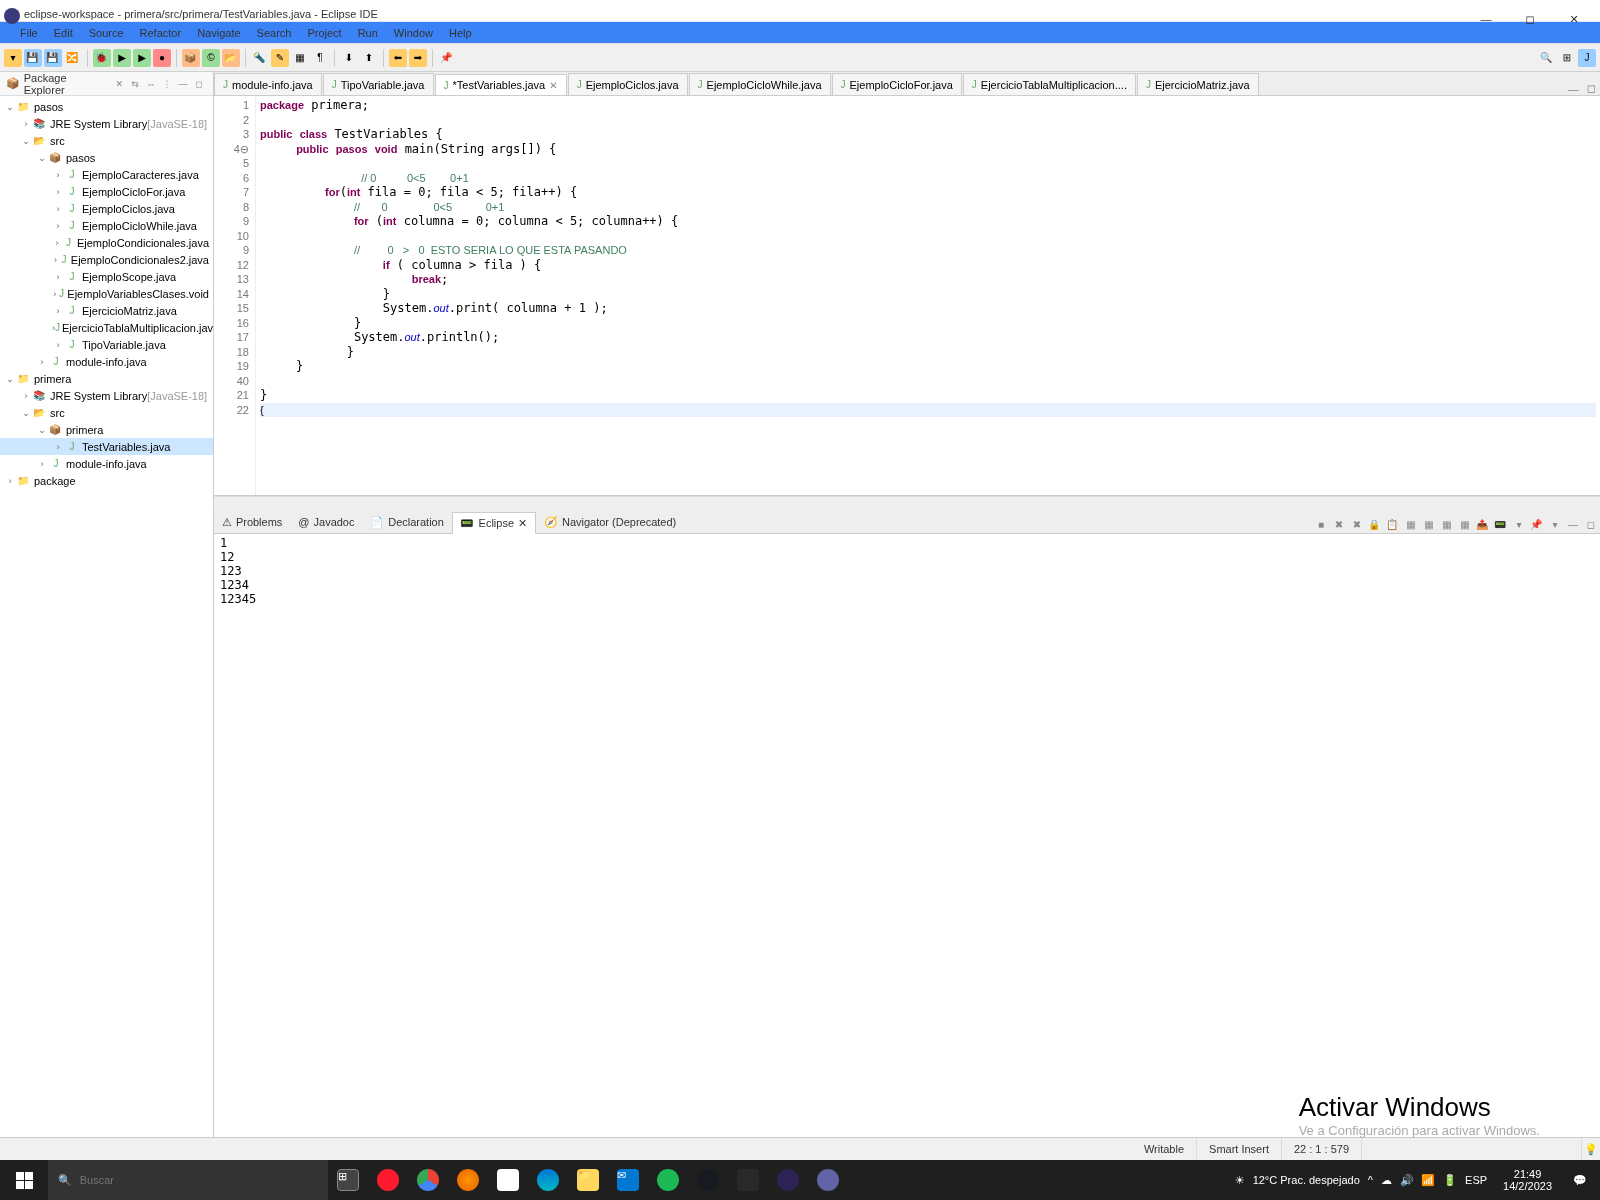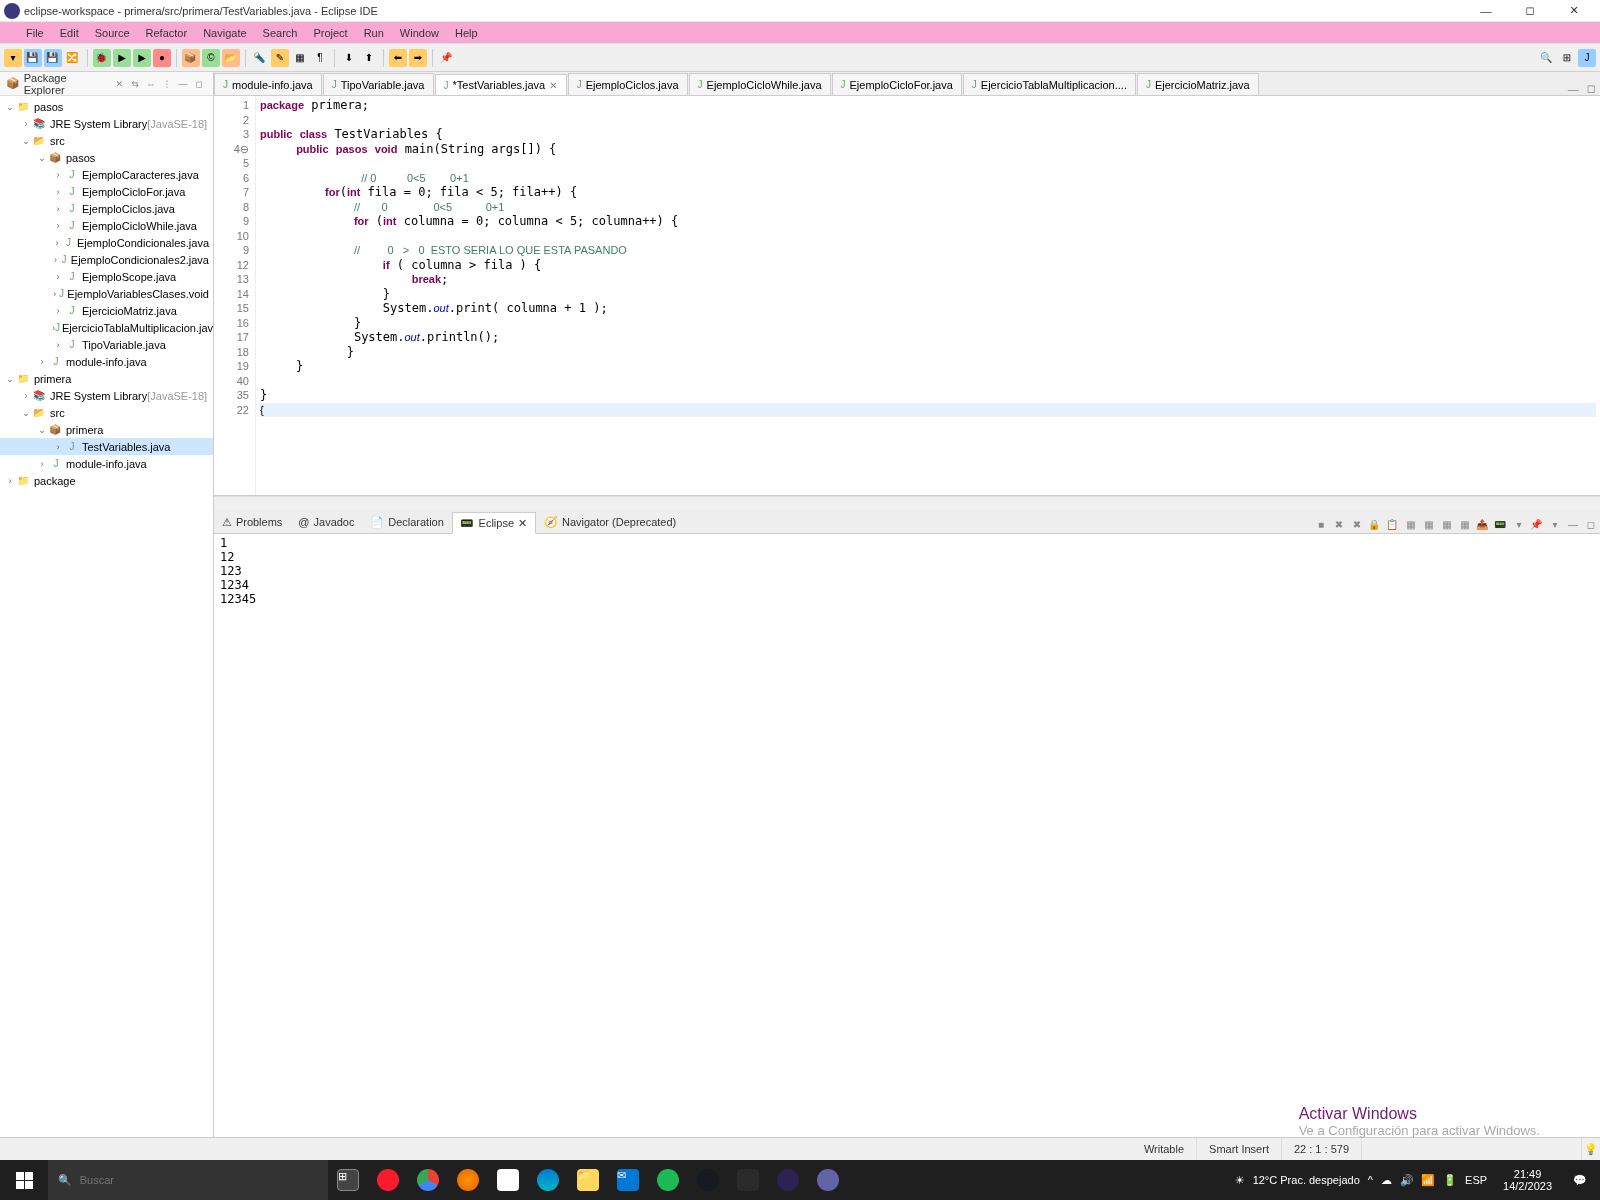--- a/index.html
+++ b/index.html
@@ -1,21 +1,21 @@
 <!DOCTYPE html>
 <html><head>
 <meta charset="utf-8">
 <style>
 *{box-sizing:border-box;margin:0;padding:0;font-family:"Segoe UI",Tahoma,sans-serif;font-size:11px}
 body{width:1600px;height:1200px;background:#fff;overflow:hidden;transform-origin:top left}
-.titlebar{height:22px;background:#fff;display:flex;align-items:center;padding:0 4px;border-bottom:1px solid #e8e8e8}
+.titlebar{height:22px;background:#fff;display:flex;align-items:flex-start;padding:8px 4px;border-bottom:1px solid #e8e8e8}
 .titlebar .icon{width:16px;height:16px;background:#3a3a7a;border-radius:50%;margin-right:4px}
 .titlebar .title{flex:1;color:#333}
 .titlebar .winbtn{width:44px;height:22px;display:flex;align-items:center;justify-content:center;color:#333;cursor:pointer}
-.menubar{height:22px;background:#f9a8d4;display:flex;align-items:center;padding:0 18px;border-bottom:1px solid #e0e0e0}
+.menubar{height:22px;background:#3b82f6;display:flex;align-items:center;padding:0 12px;border-bottom:1px solid #e0e0e0}
 .menubar .m{padding:2px 8px;color:#333;cursor:pointer}
 .toolbar{height:28px;background:#f0f0f0;display:flex;align-items:center;padding:0 4px;border-bottom:1px solid #d0d0d0;gap:2px}
 .tbtn{width:18px;height:18px;display:flex;align-items:center;justify-content:center;cursor:pointer;border-radius:2px;font-size:10px}
 .tbtn.y{background:#fc6}.tbtn.b{background:#9cf}.tbtn.g{background:#9d9}.tbtn.r{background:#f88}.tbtn.o{background:#fb8}
 .toolbar .sep{width:1px;height:18px;background:#ccc;margin:0 3px}
 .toolbar .spacer{flex:1}
 .main{display:flex;height:calc(100% - 22px - 22px - 28px - 23px - 40px)}
 .explorer{width:214px;border-right:1px solid #ccc;display:flex;flex-direction:column;background:#fff}
 .panelhdr{height:24px;display:flex;align-items:center;padding:0 6px;border-bottom:1px solid #ddd;background:#f8f8f8}
 .panelhdr .pt{font-weight:400;color:#333;display:flex;align-items:center;gap:4px;flex:1}
@@ -46,21 +46,21 @@
 .btabs{height:24px;display:flex;align-items:flex-end;background:#eee;border-bottom:1px solid #ccc}
 .btab{height:22px;display:flex;align-items:center;padding:0 8px;gap:4px;cursor:pointer;color:#333}
 .btab.active{background:#fff;border:1px solid #ccc;border-bottom:1px solid #fff;position:relative;top:1px}
 .btabs .spacer{flex:1}
 .btabs .bctl{width:18px;height:18px;cursor:pointer;display:flex;align-items:center;justify-content:center;color:#888;font-size:10px}
 .console{flex:1;display:flex;flex-direction:column;background:#fff}
 .cinfo{padding:2px 6px;color:#666;font-size:11px;border-bottom:1px solid #eee;white-space:nowrap;overflow:hidden}
 .cinfo .term{color:#888}
 .cout{flex:1;padding:2px 6px;font-family:Consolas,monospace;font-size:12px;line-height:14px;white-space:pre}
 .watermark{position:absolute;right:60px;bottom:62px;color:#bbb;text-align:left}
-.watermark .w1{font-size:16px;color:#701a75}
+.watermark .w1{font-size:26px;color:#000000}
 .watermark .w2{font-size:13px;color:#aaa}
 .statusbar{height:23px;background:#f0f0f0;display:flex;align-items:center;border-top:1px solid #ccc;font-size:11px;color:#333}
 .statusbar .cell{padding:0 12px;border-right:1px solid #ddd;height:100%;display:flex;align-items:center}
 .statusbar .grow{flex:1}
 .taskbar{height:40px;background:#1f1f1f;display:flex;align-items:center;color:#fff}
 .taskbar .start{width:48px;height:40px;display:flex;align-items:center;justify-content:center;cursor:pointer}
 .winlogo{display:grid;grid-template-columns:8px 8px;grid-template-rows:8px 8px;gap:1px}
 .winlogo div{background:#fff}
 .taskbar .search{display:flex;align-items:center;background:#333;height:40px;width:280px;padding:0 10px;gap:8px;color:#ccc}
 .taskbar .search input{background:transparent;border:none;color:#fff;outline:none;width:100%}
@@ -317,21 +317,21 @@
             <div>9</div>
             <div>12</div>
             <div>13</div>
             <div>14</div>
             <div>15</div>
             <div>16</div>
             <div>17</div>
             <div>18</div>
             <div>19</div>
             <div>40</div>
-            <div>35</div>
+            <div>21</div>
             <div>22</div>
           </div>
         <div class="code" id="code"><span class="kw">package</span> primera;
 
 <span class="kw">public</span> <span class="kw">class</span> TestVariables {
      <span class="kw">public</span> <span class="kw">pasos</span> <span class="kw">void</span> main(String args[]) {
 
               <span class="cm">// 0          0&lt;5        0+1</span>
          <span class="kw">for</span>(<span class="kw">int</span> fila = 0; fila &lt; 5; fila++) {
              <span class="cm">//       0               0&lt;5           0+1</span>

